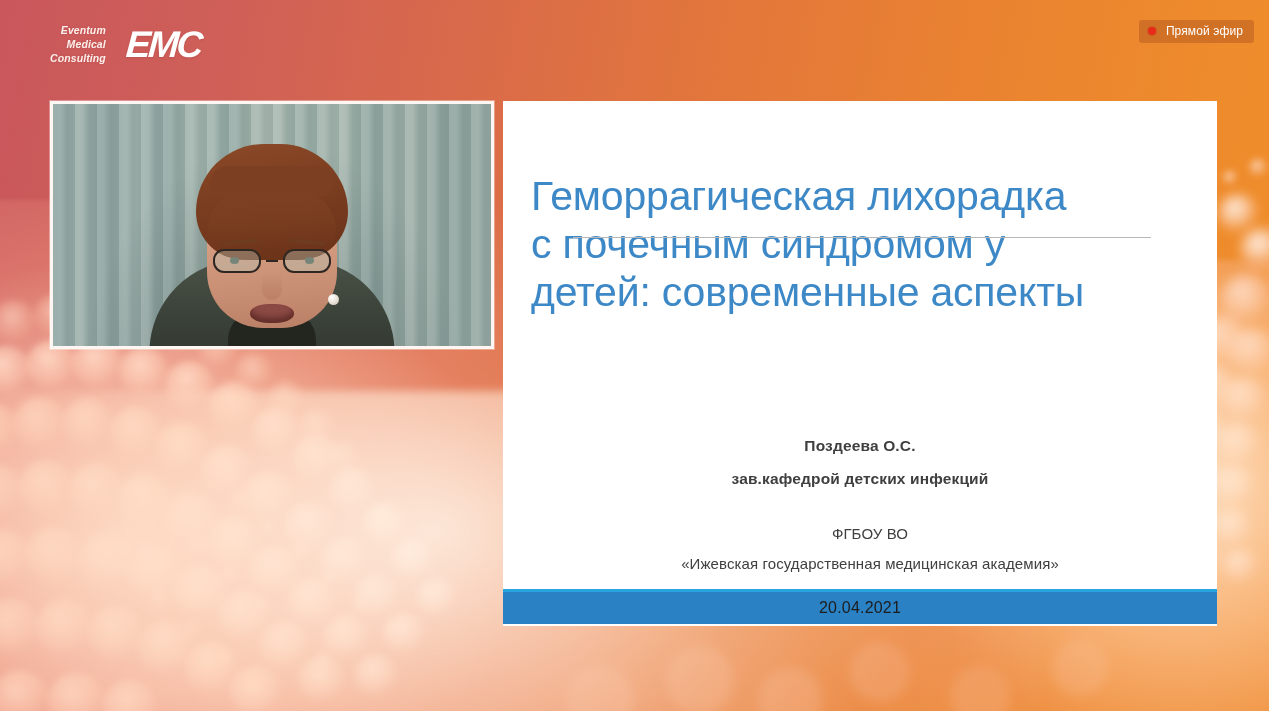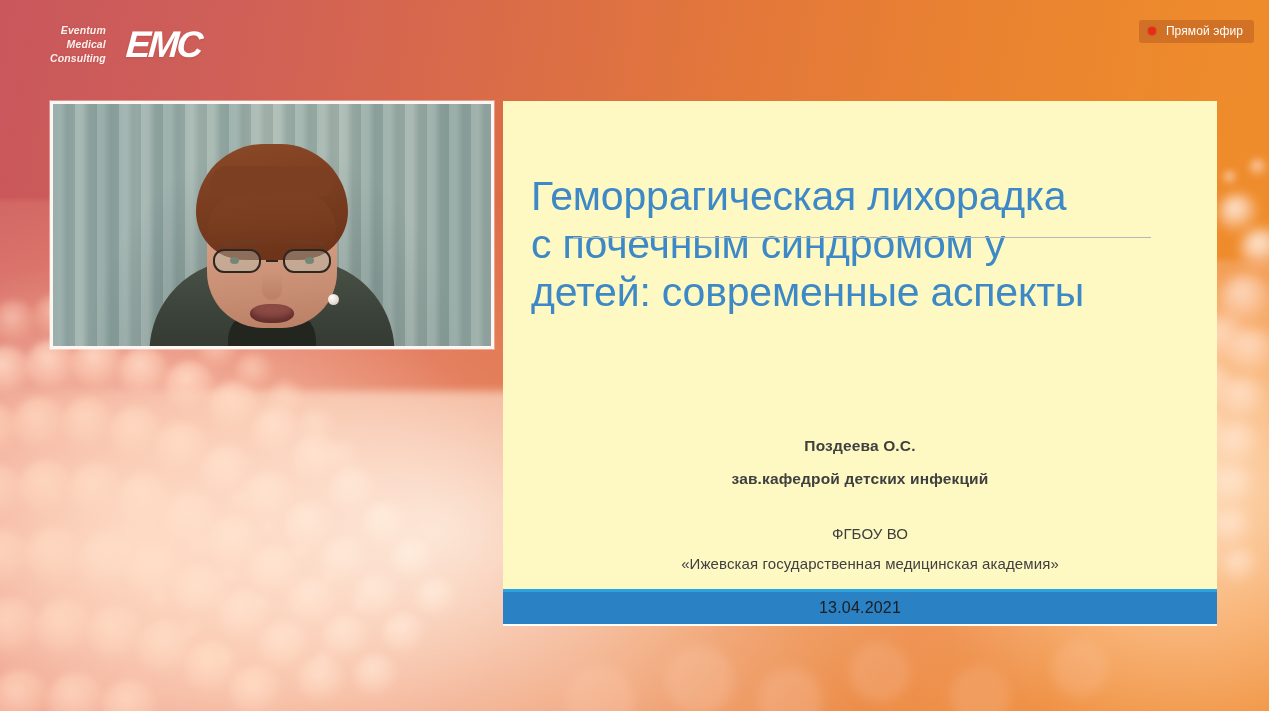--- a/index.html
+++ b/index.html
@@ -211,21 +211,21 @@
     position:absolute; top:190px; width:11px; height:11px;
     border-radius:50%;
     background:radial-gradient(circle at 35% 30%,#fff 0%,#e8dfd6 55%,#c9bdb0 100%);
   }
   .spk-earring.r { left:calc(50% + 56px); }
 
   
   .slide {
     position:absolute; left:503px; top:101px;
     width:714px; height:525px;
-    background:#fef9c3;
+    background:#ffffff;
     z-index:6;
   }
   .slide-title {
     position:absolute; left:28px; top:72px;
     width:660px;
     color:#3d88c6;
     font-size:41px; line-height:1.17;
     font-weight:400;
     letter-spacing:-.2px;
     white-space:pre-line;
@@ -476,17 +476,17 @@
       <div class="author-name">Поздеева О.С.</div>
       <div class="author-role">зав.кафедрой детских инфекций</div>
     </div>
 
     <div class="org-block">
       <div class="org-line1">ФГБОУ ВО</div>
       <div class="org-line2">«Ижевская государственная медицинская академия»</div>
     </div>
 
     <div class="date-bar">
-      <span class="date-text">13.04.2021</span>
+      <span class="date-text">20.04.2021</span>
     </div>
   </div>
 
 </div>
 
 </body></html>

